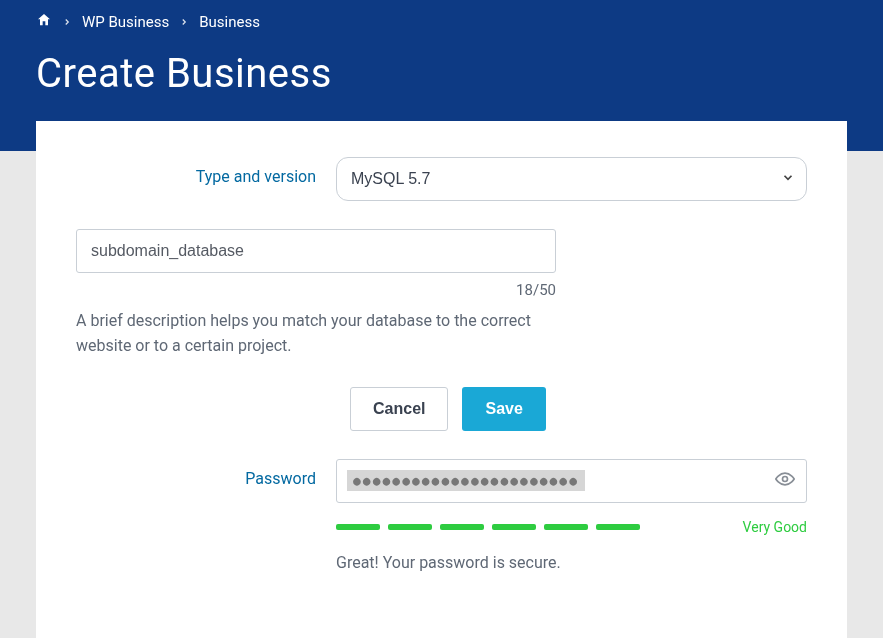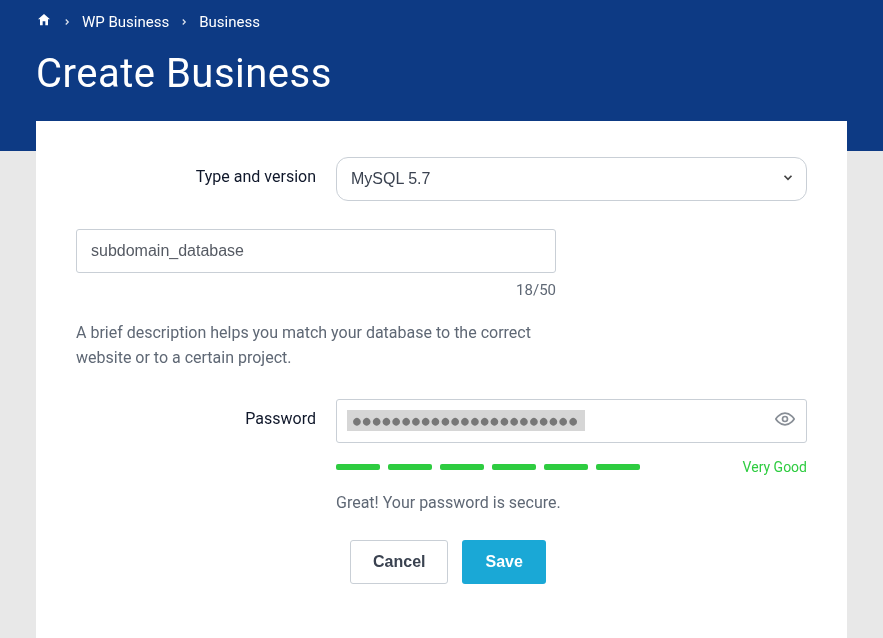--- a/index.html
+++ b/index.html
@@ -44,21 +44,21 @@
     .form-row {
       display: flex;
       align-items: flex-start;
       margin-bottom: 28px;
     }
     .label-col {
       width: 260px;
       text-align: right;
       padding-right: 20px;
       padding-top: 10px;
-      color: #0f172a;
+      color: #0369a1;
       font-size: 16px;
     }
     .field-col {
       flex: 1;
       max-width: 480px;
     }
     .select-wrap {
       position: relative;
     }
     .select-input {
@@ -94,21 +94,21 @@
     .counter {
       text-align: right;
       color: #5f6875;
       font-size: 15px;
       margin-top: 8px;
     }
     .help-text {
       color: #5f6875;
       font-size: 16px;
       line-height: 1.55;
-      margin-top: 22px;
+      margin-top: 10px;
     }
     .password-wrap {
       position: relative;
     }
     .password-input {
       width: 100%;
       height: 44px;
       border: 1px solid #c9cfd6;
       border-radius: 3px;
       padding: 0 42px 0 10px;
@@ -230,20 +230,28 @@
     </div>
 
     <div class="form-row">
       <div class="field-col">
         <input class="text-input" value="subdomain_database" style="">
         <div class="counter">18/50</div>
         <div class="help-text">A brief description helps you match your database to the correct website or to a certain project.</div>
       </div>
     </div>
 
+    <div class="form-row actions-row">
+      <div class="label-col"></div>
+      <div class="field-col" style="display:flex; gap:14px;">
+        <button class="btn btn-cancel">Cancel</button>
+        <button class="btn btn-save">Save</button>
+      </div>
+    </div>
+
     <div class="form-row">
       <div class="label-col">Password</div>
       <div class="field-col">
         <div class="password-wrap">
           <div class="password-input">
             <span class="password-dots">●●●●●●●●●●●●●●●●●●●●●●●</span>
           </div>
           <span class="eye-icon">
             <svg width="20" height="20" viewBox="0 0 24 24" fill="none" stroke="currentColor" stroke-width="2">
                 <path d="M1 12s4-7 11-7 11 7 11 7-4 7-11 7S1 12 1 12z"></path>
@@ -259,22 +267,14 @@
             <div class="strength-seg"></div>
             <div class="strength-seg"></div>
             <div class="strength-seg"></div>
           </div>
           <span class="strength-label">Very Good</span>
         </div>
         <div class="strength-msg">Great! Your password is secure.</div>
       </div>
     </div>
 
-    <div class="form-row actions-row">
-      <div class="label-col"></div>
-      <div class="field-col" style="display:flex; gap:14px;">
-        <button class="btn btn-cancel">Cancel</button>
-        <button class="btn btn-save">Save</button>
-      </div>
-    </div>
-
   </div>
 </div>
 
 </body></html>

